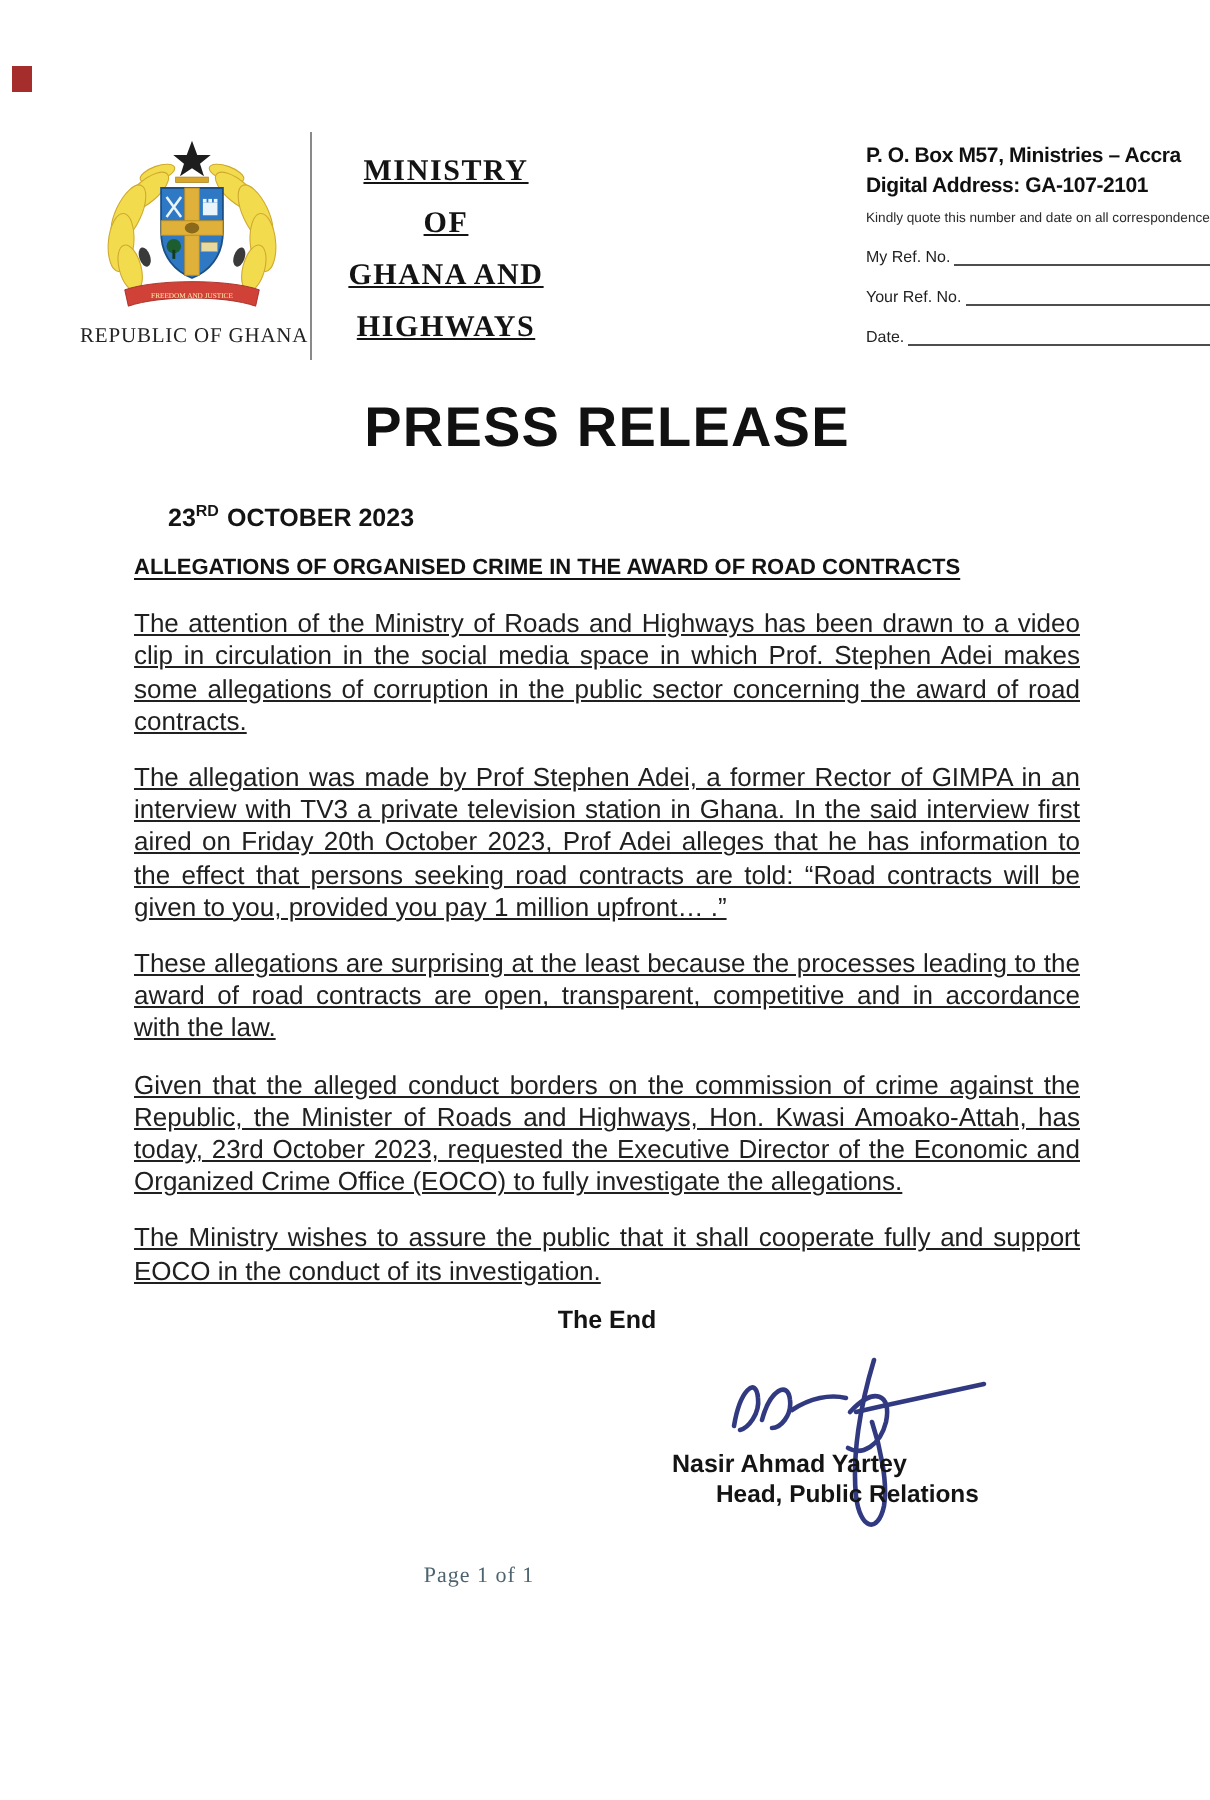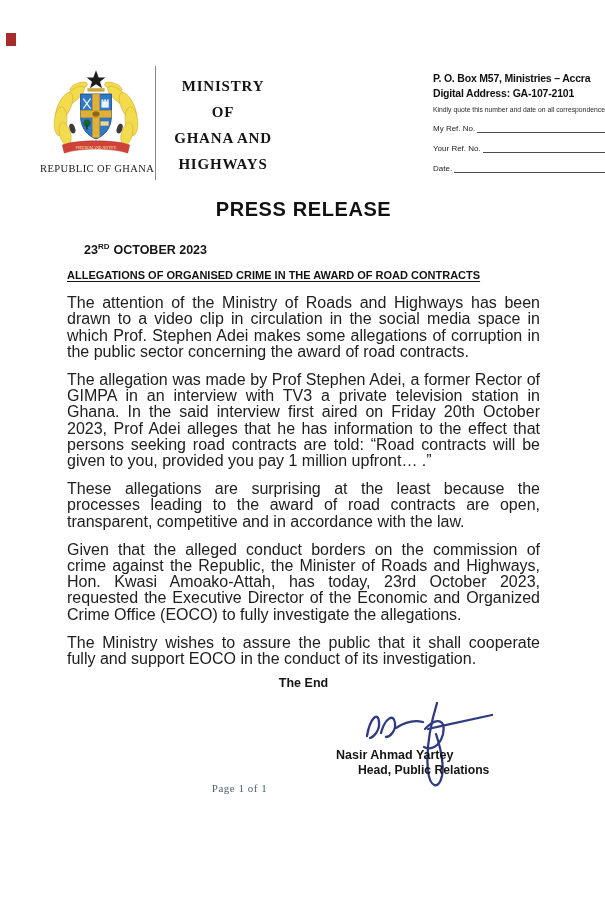--- a/index.html
+++ b/index.html
@@ -11,38 +11,38 @@
 
   
   .header { position:absolute; top:66px; left:40px; right:0; height:122px; display:flex; }
   .crest-block { width:112px; text-align:left; }
   .crest-svg { display:block; margin:0 auto; }
   .crest-caption { font-family:"Liberation Serif", serif; font-size:10.5px; letter-spacing:0.4px;
     margin-top:1px; color:#222; white-space:nowrap; }
   .vdivider { width:0; border-left:1.5px solid #8a8a8a; height:114px; margin-left:3px; }
   .ministry-title { width:122px; margin-left:6px; padding-top:13px; text-align:center;
     font-family:"Liberation Serif", serif; font-weight:bold; font-size:15px; letter-spacing:0.8px; color:#141414; }
-  .ministry-title div { margin-bottom:11px; line-height:15px; }
+  .ministry-title div { margin-bottom:11px; line-height:15px;text-decoration:underline; }
 
   .address-block { position:absolute; left:393px; top:5px; width:184px; }
   .addr-bold { font-weight:bold; font-size:10.5px; line-height:15px; letter-spacing:-0.2px; color:#101010; white-space:nowrap; }
   .addr-note { font-size:6.8px; color:#2a2a2a; margin-top:5px; white-space:nowrap; }
   .ref-row { display:flex; align-items:flex-end; font-size:8px; color:#222; margin-top:11px; }
   .ref-row .ref-label { white-space:nowrap; }
   .ref-row .ref-line { flex:1; border-bottom:1px solid #4d4d4d; height:9px; margin-left:2px; }
 
   
   .content { position:absolute; top:198px; left:67px; width:473px; }
-  .press-title { text-align:center; font-weight:bold; font-size:20px; letter-spacing:0.6px; color:#111; }
+  .press-title { text-align:center; font-weight:bold; font-size:28px; letter-spacing:0.6px; color:#111; }
   .date-line { margin-top:21px; margin-left:17px; font-weight:bold; font-size:12.5px; color:#141414; }
   .date-line sup { font-size:8px; vertical-align:super;margin-top:37px; }
   .date-rest { margin-left:4px; }
   .doc-heading { margin-top:12px; font-weight:bold; font-size:11px;
     text-decoration:underline; text-underline-offset:2px; color:#131313; white-space:nowrap; }
-  .para { margin-top:12px; font-size:16px; line-height:16.2px; text-align:justify; color:#202020; }
+  .para { margin-top:12px; font-size:13px; line-height:16.2px; text-align:justify; color:#202020;text-decoration:underline; }
   .para.first { margin-top:14px; }
   .the-end { margin-top:9px; text-align:center; font-weight:bold; font-size:12.5px; color:#141414; }
 
   
   .signature-area { position:relative; height:120px; }
   .sig-svg { position:absolute; left:278px; top:6px; }
   .sig-name { position:absolute; left:269px; top:58px; font-weight:bold; font-size:12.5px; color:#141414; }
   .sig-title { position:absolute; left:291px; top:73px; font-weight:bold; font-size:12.2px; color:#141414; }
 
   

